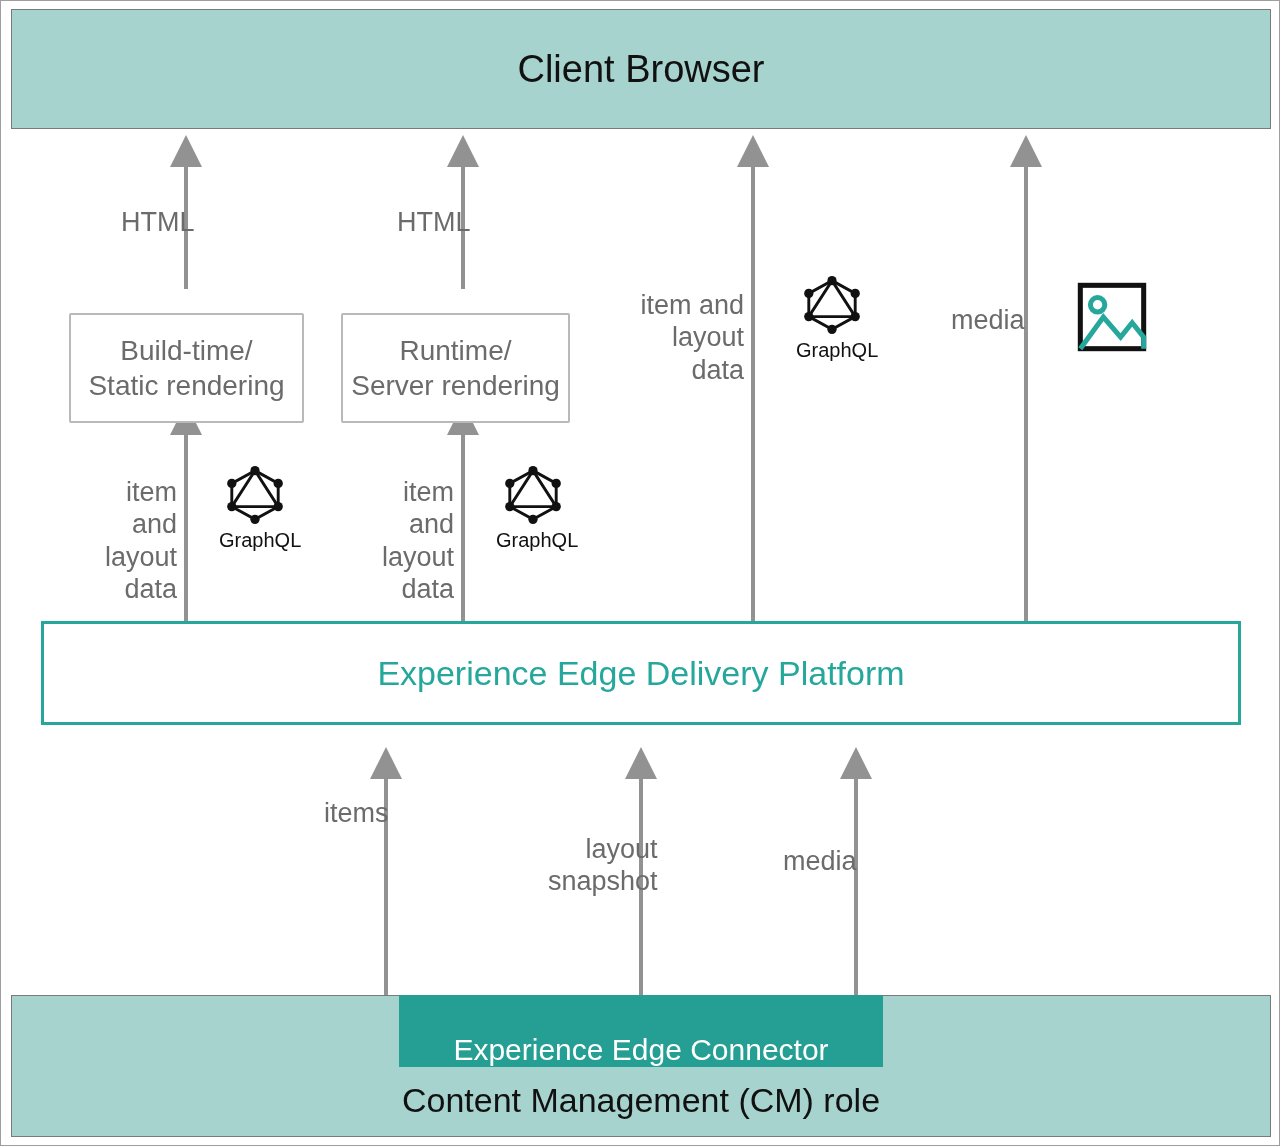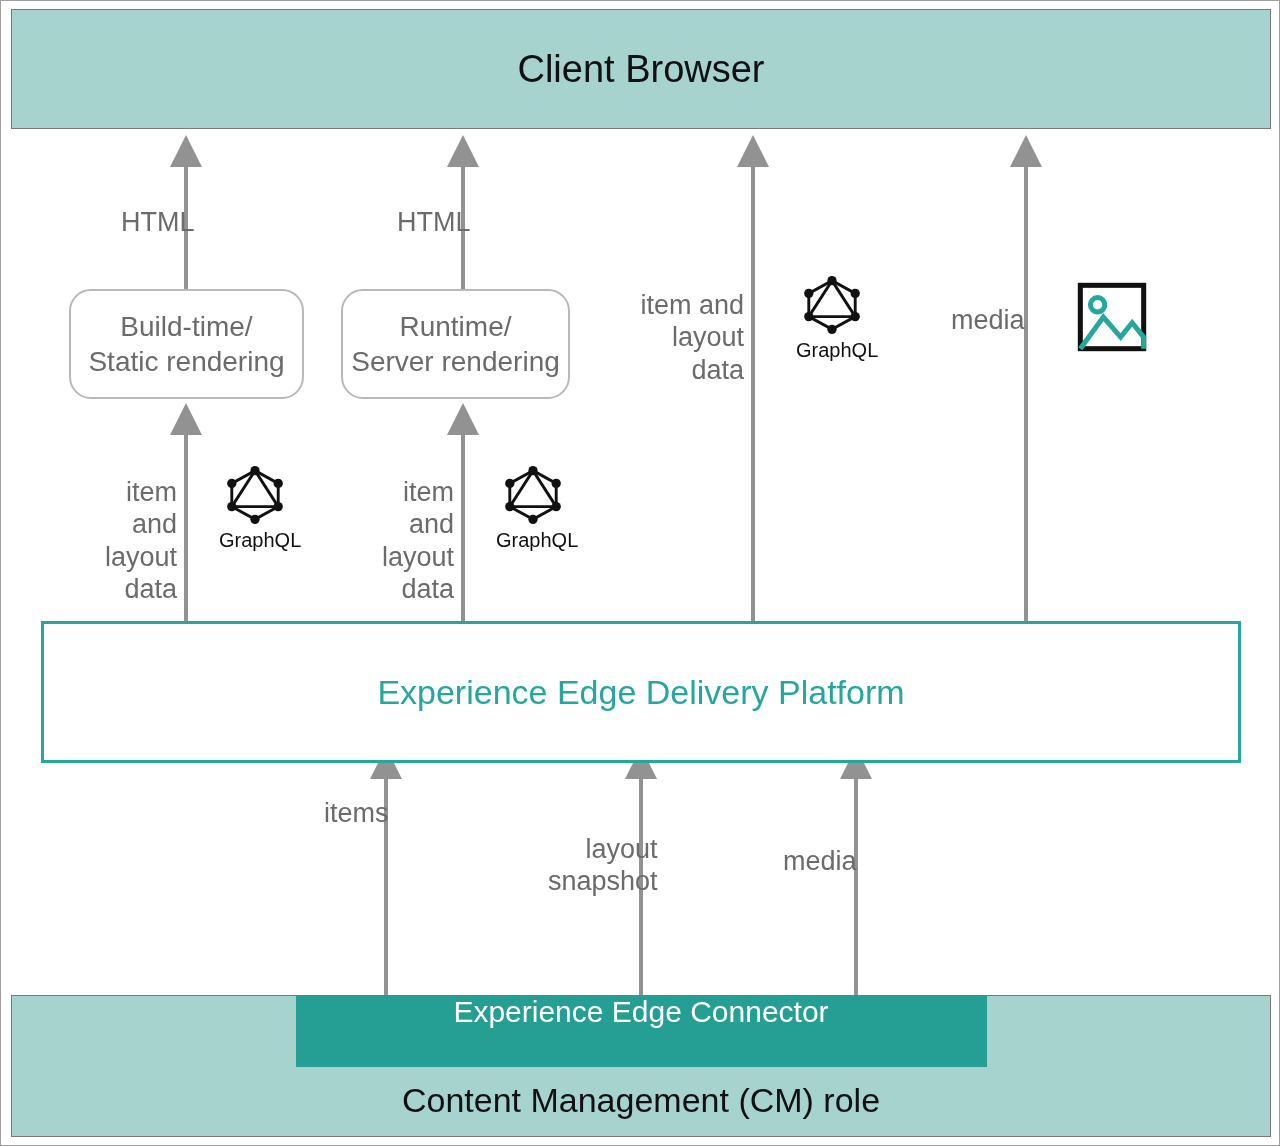--- a/index.html
+++ b/index.html
@@ -30,37 +30,38 @@
     width: 1260px;
     height: 120px;
     background: #a7d3ce;
     border: 1px solid #7a7a7a;
     font-size: 38px;
     color: #111;
     text-align: center;
   }
   .rounded-box {
     border: 2px solid #b9b9b9;
-    border-radius: 22px;
+    border-radius: 2px;
     color: #6b6b6b;
     font-size: 28px;
     line-height: 1.25;
     background: #ffffff;
+    margin-top: 24px;
   }
   .buildtime-box {
     left: 68px; top: 288px; width: 235px; height: 110px;
   }
   .runtime-box {
     left: 340px; top: 288px; width: 229px; height: 110px;
   }
   .edge-platform {
     left: 40px;
     top: 620px;
     width: 1200px;
-    height: 142px;
+    height: 104px;
     border: 3px solid #25a79c;
     background: #ffffff;
     color: #25a79c;
     font-size: 34px;
   }
   .cm-role {
     left: 10px;
     top: 994px;
     width: 1260px;
     height: 142px;
@@ -68,25 +69,25 @@
     border: 1px solid #7a7a7a;
     color: #111;
     font-size: 34px;
     flex-direction: column;
     justify-content: flex-start;
   }
   .edge-connector {
     background: #259e93;
     color: #ffffff;
     font-size: 30px;
-    width: 691px;
+    width: 484px;
     height: 72px;
     margin-top: -1px;
     display: flex;
-    align-items: flex-start;
+    align-items: flex-end;
     justify-content: center;
   }
   .cm-label {
     margin-top: 14px;
     font-size: 34px;
     color: #111;
   }
   .arrow-label {
     position: absolute;
     color: #6b6b6b;

